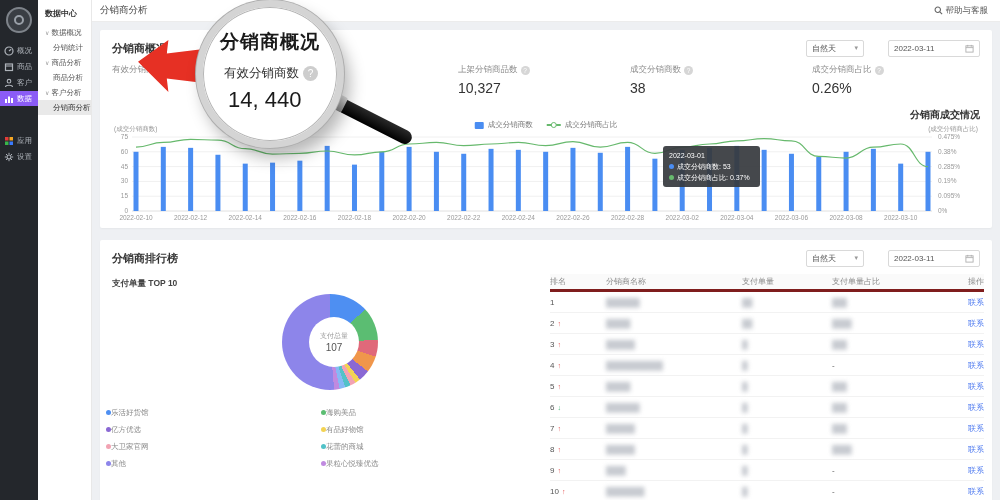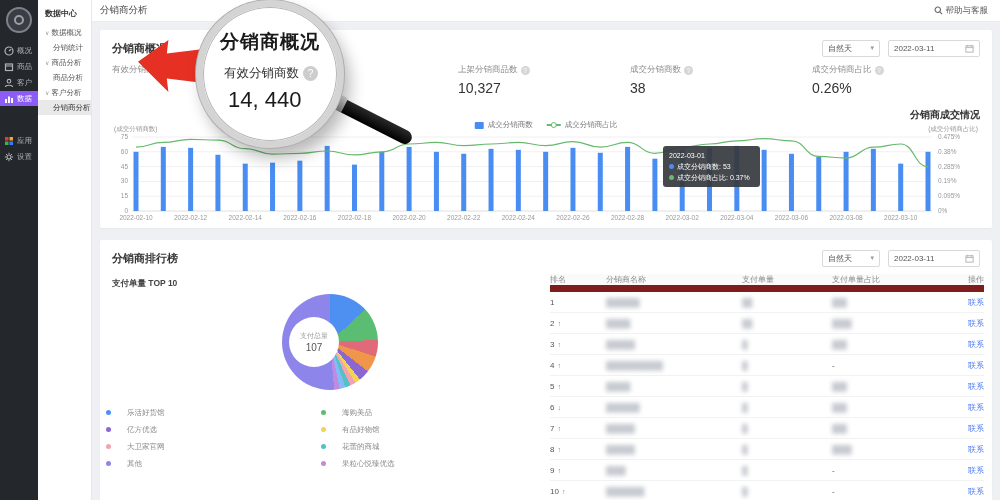--- a/index.html
+++ b/index.html
@@ -29,21 +29,21 @@
   .help { display:flex; align-items:center; gap:3px; font-size:8.5px; color:#595959; cursor:pointer; }
 
   
   .content { position:absolute; left:92px; top:22px; width:908px; height:478px; }
   .card { position:absolute; background:#fff; border-radius:2px; box-shadow:0 1px 2px rgba(0,0,0,0.04); }
   .card1 { left:8px; top:8px; width:892px; height:198px; padding:8px 12px; }
   .card2 { left:8px; top:218px; width:892px; height:282px; }
 
   .card-head { display:flex; align-items:center; justify-content:space-between; height:20px; }
   .card-title { font-size:11px; font-weight:bold; color:#333; }
-  .controls { display:flex; gap:8px; }
+  .controls { display:flex; gap:24px; }
   .select, .datepick { height:17px; border:1px solid #d9d9d9; border-radius:2px; background:#fff; display:flex; align-items:center; font-size:8px; color:#555; cursor:pointer; }
   .select { width:58px; justify-content:space-between; padding:0 5px; }
   .datepick { width:92px; justify-content:space-between; padding:0 5px; }
   .caret { color:#999; font-size:7px; }
 
   .stats { display:flex; margin-top:6px; height:40px; }
   .stat { flex:0 0 auto; }
   .stat:nth-child(1){ width:346px; } .stat:nth-child(2){ width:172px; } .stat:nth-child(3){ width:182px; }
   .stat-label { font-size:8.5px; color:#8c8c8c; display:flex; align-items:center; gap:3px; }
   .stat-value { font-size:14px; color:#333; margin-top:4px; }
@@ -59,32 +59,32 @@
 
   
   .tooltip { position:absolute; left:663px; top:146px; width:97px; background:rgba(55,58,62,0.93); border-radius:3px; padding:4px 6px; z-index:30; color:#fff; font-size:7px; line-height:11px; }
   .tt-row { display:flex; align-items:center; gap:3px; white-space:nowrap; }
   .tt-dot { width:5px; height:5px; border-radius:50%; flex:0 0 auto; }
 
   
   .card2 .card-head { position:absolute; left:12px; right:12px; top:8px; }
   .rk-sub { position:absolute; left:12px; top:38px; font-size:8.5px; font-weight:bold; color:#444; }
   .donut { position:absolute; left:182px; top:54px; width:96px; height:96px; border-radius:50%; }
-  .donut-hole { position:absolute; left:7px; top:23px; width:50px; height:50px; border-radius:50%; background:#fff; display:flex; flex-direction:column; align-items:center; justify-content:center; }
+  .donut-hole { position:absolute; left:27px; top:23px; width:50px; height:50px; border-radius:50%; background:#fff; display:flex; flex-direction:column; align-items:center; justify-content:center; }
   .dh-label { font-size:7px; color:#999; }
   .dh-value { font-size:10px; color:#555; margin-top:1px; }
   .pie-legend { position:absolute; left:6px; top:164px; width:430px; display:flex; }
   .pl-col { width:226px; }
-  .pl-item { display:flex; align-items:center; gap:16px; height:17px; font-size:7.5px; color:#8a8a8a; cursor:pointer; white-space:nowrap; }
+  .pl-item { display:flex; align-items:center; gap:0; height:17px; font-size:7.5px; color:#8a8a8a; cursor:pointer; white-space:nowrap; }
   .pl-dot { width:5px; height:5px; border-radius:50%; flex:0 0 auto; }
 
   
   .rk-table { position:absolute; left:450px; top:34px; width:434px; font-size:8px; color:#555; }
   .tr { display:grid; grid-template-columns:56px 136px 90px 120px 32px; align-items:center; height:21px; border-bottom:1px solid #f2f2f2; }
-  .tr.head { height:18px; background:#fafafa; color:#8c8c8c; border-bottom:7px solid #7f1d1d; }
+  .tr.head { height:18px; background:#fafafa; color:#8c8c8c; border-bottom:3px solid #7f1d1d; }
   .tr .c-act { text-align:right; }
   .link { color:#4a77f0; cursor:pointer; }
   .trend-up { color:#e34d4d; font-size:7px; margin-left:3px; }
   .trend-down { color:#3eb370; font-size:7px; margin-left:3px; }
   .mask { filter:blur(2px); color:#9aa0ab; opacity:0.55; font-size:8px; letter-spacing:-1px; }
 
   
   .mag-arrow { position:absolute; left:138px; top:40px; width:80px; height:52px; background:#e63024; z-index:48;
     clip-path:polygon(0% 42%, 38% 0%, 36% 26%, 100% 14%, 100% 86%, 36% 74%, 38% 100%); }
   .mag-ferrule { position:absolute; left:322px; top:92px; width:24px; height:16px; background:linear-gradient(#e0e0e0,#8a8a8a); transform:rotate(27deg); z-index:46; border-radius:2px; }

